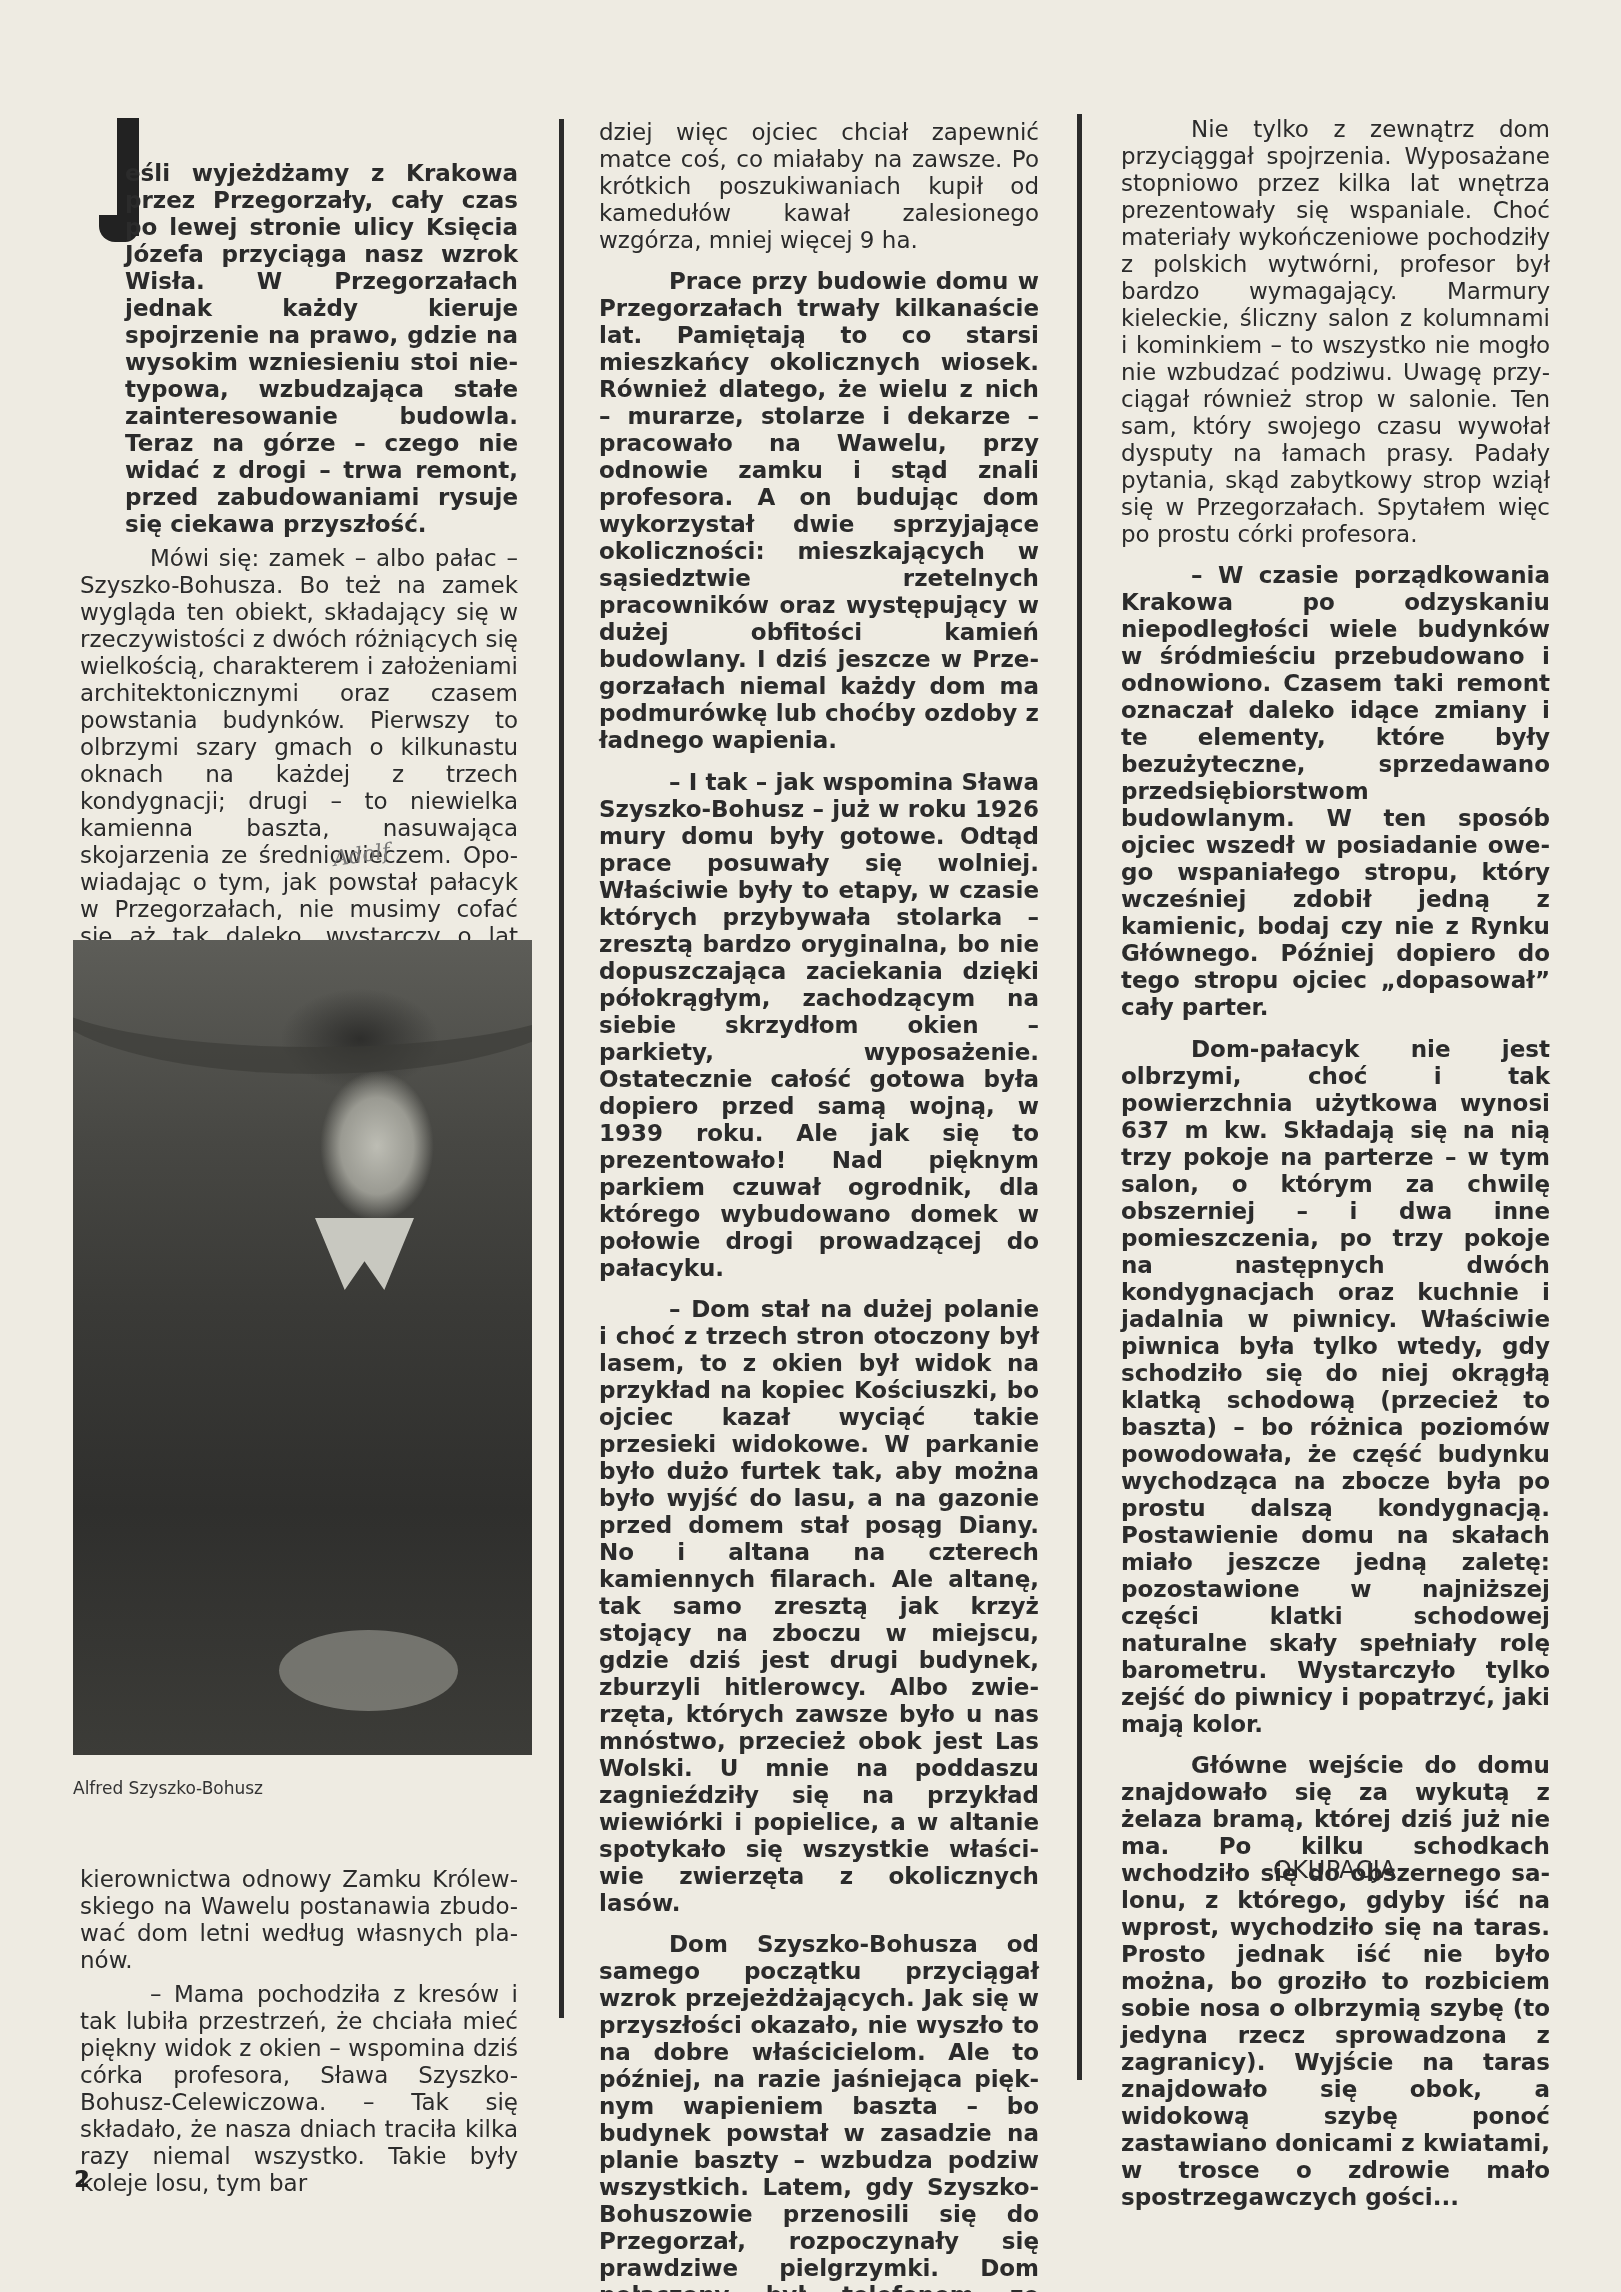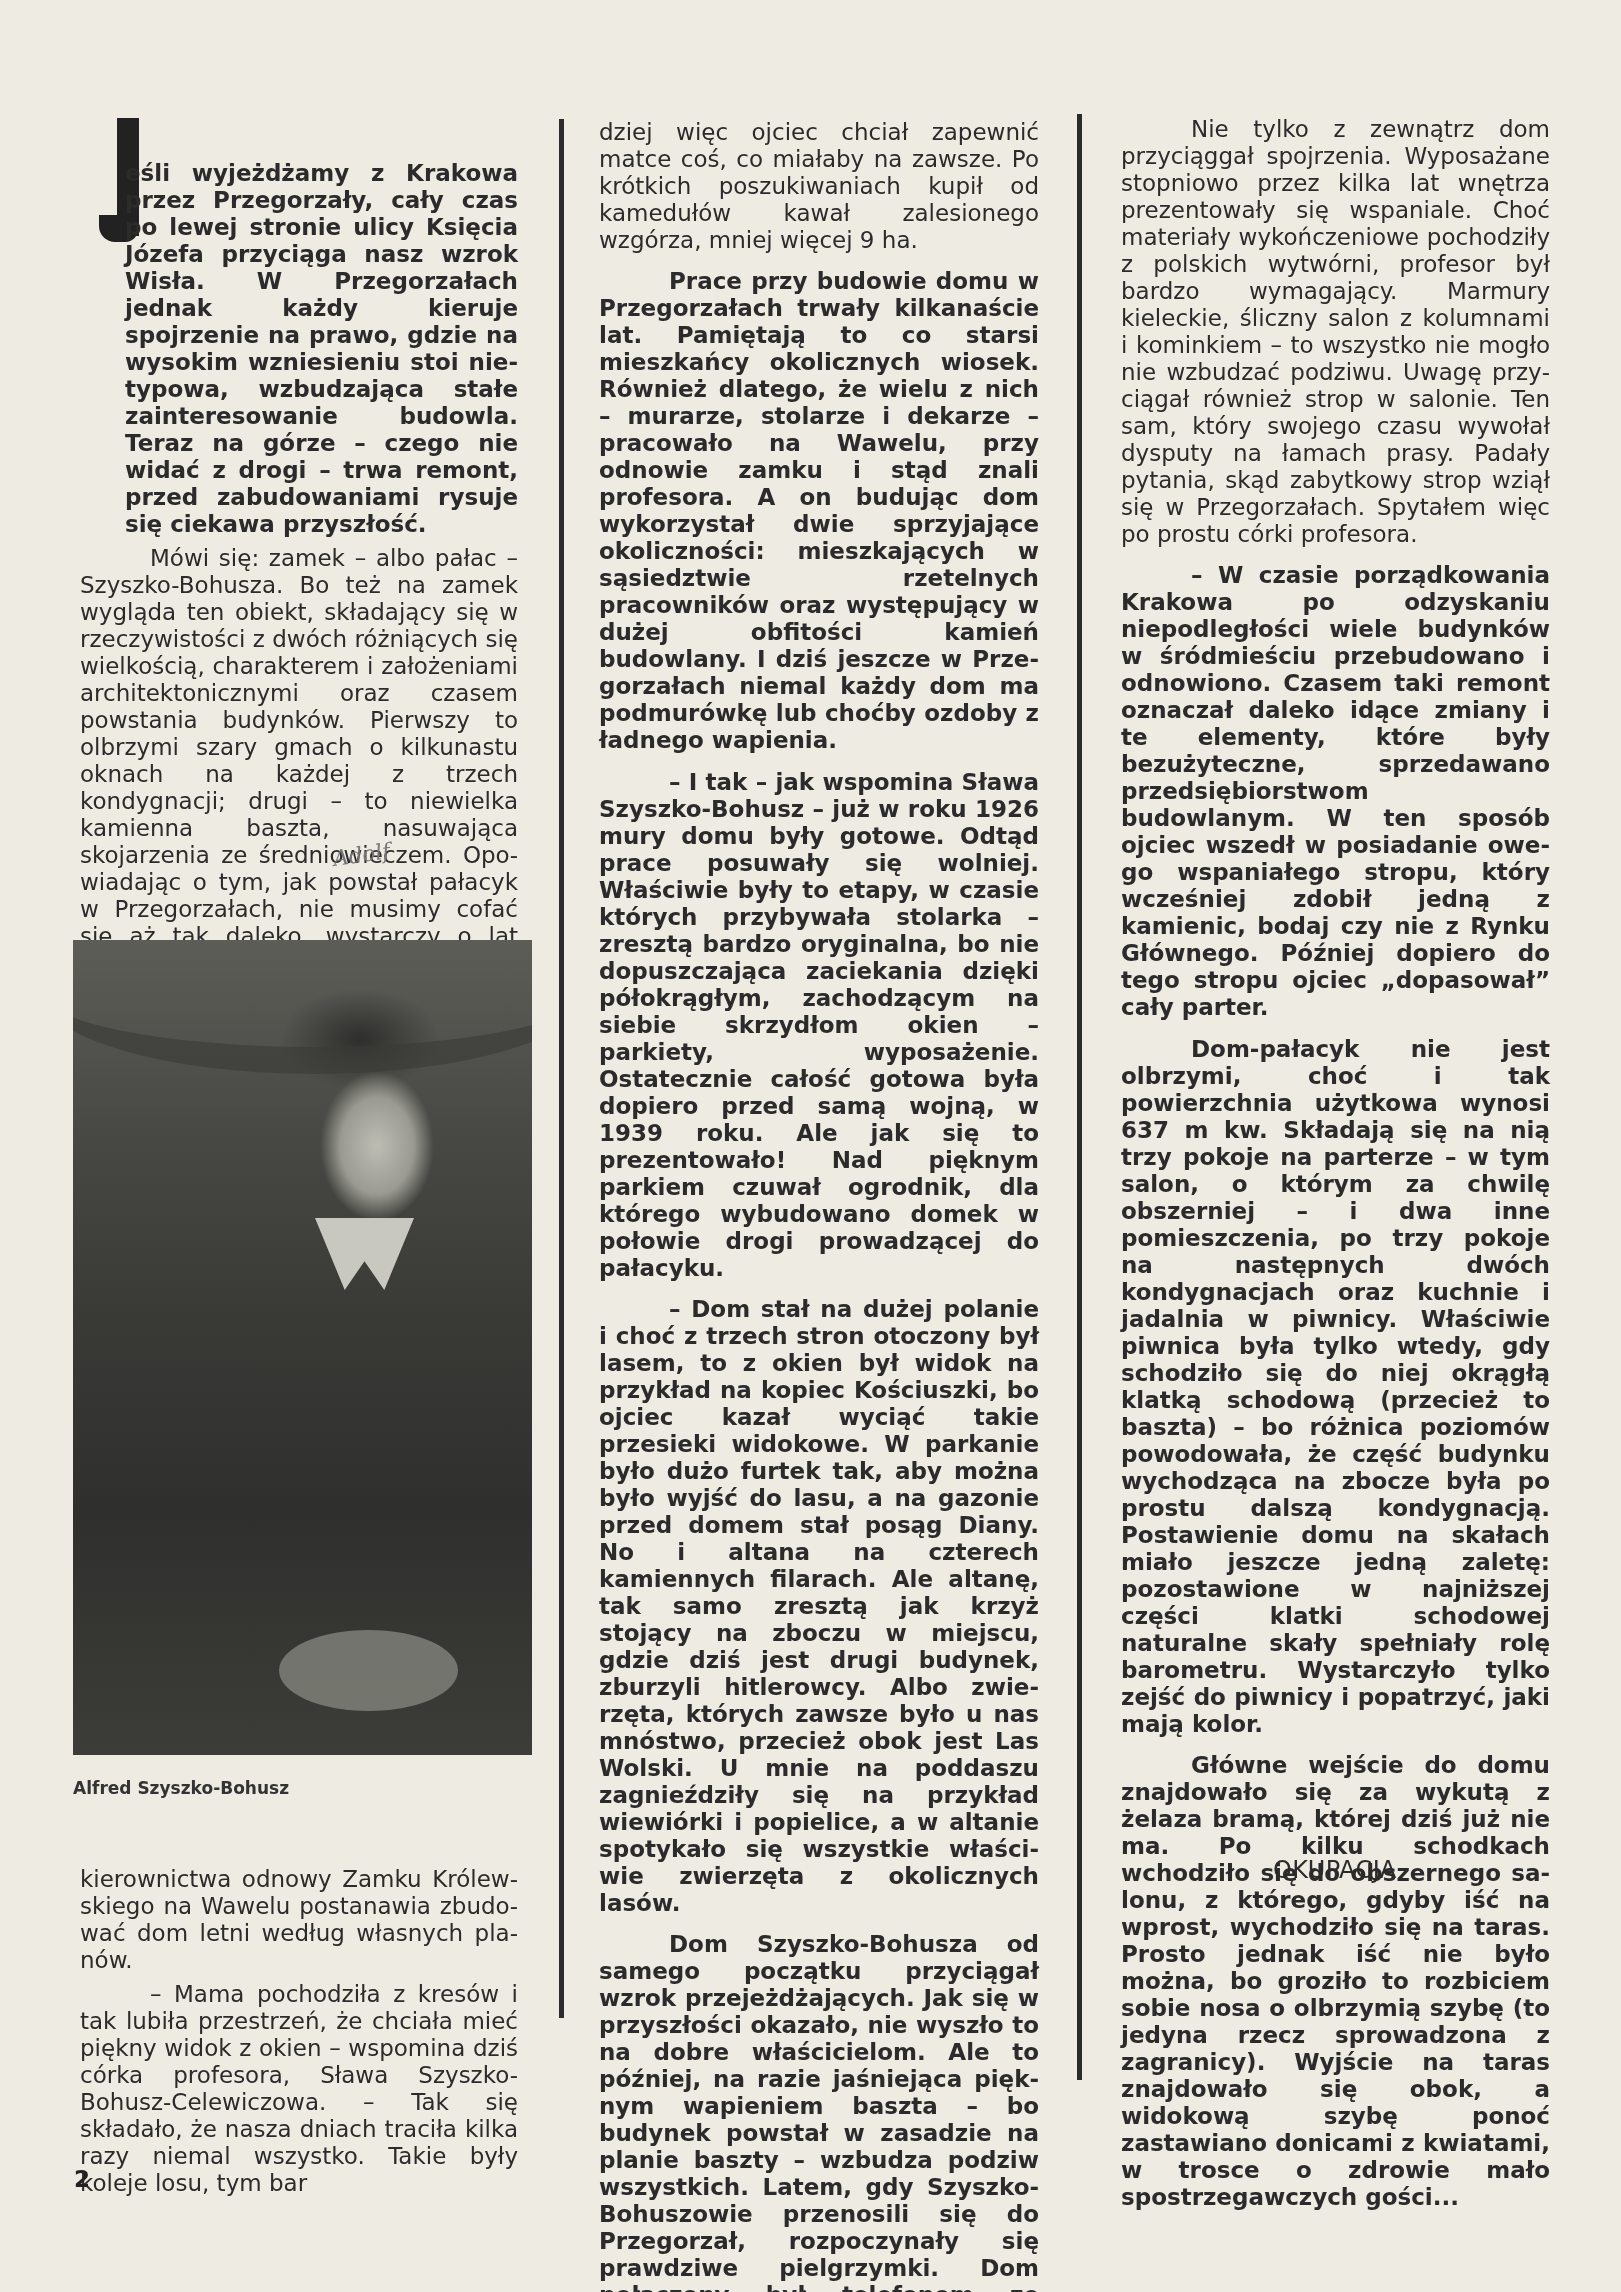--- a/index.html
+++ b/index.html
@@ -63,21 +63,21 @@
     .photo .hand {
       position: absolute; left: 206px; top: 690px; width: 179px; height: 81px;
       background: #8f8f88; border-radius: 50%; opacity: 0.7;
     }
     .photo .arch {
       position: absolute; left: -36px; top: -36px; width: 555px; height: 143px;
       border-bottom: 27px solid #3a3a36; border-radius: 0 0 50% 50%; opacity: .6;
     }
     .caption {
       position: absolute; left: 73px; top: 1778px;
-      font-size: 17px; font-weight: bold; color: #333;
+      font-size: 17px; font-weight: normal; color: #333;
     }
     .handnote {
       position: absolute; left: 333px; top: 842px;
       font-family: "DejaVu Serif", serif; font-style: italic;
       font-size: 21.5px; color: #777; transform: rotate(-8deg);
     }
     .section-heading {
       position: absolute; left: 1273px; top: 1856px;
       font-size: 24px; letter-spacing: 0.4px; color: #2b2b2b;
     }

